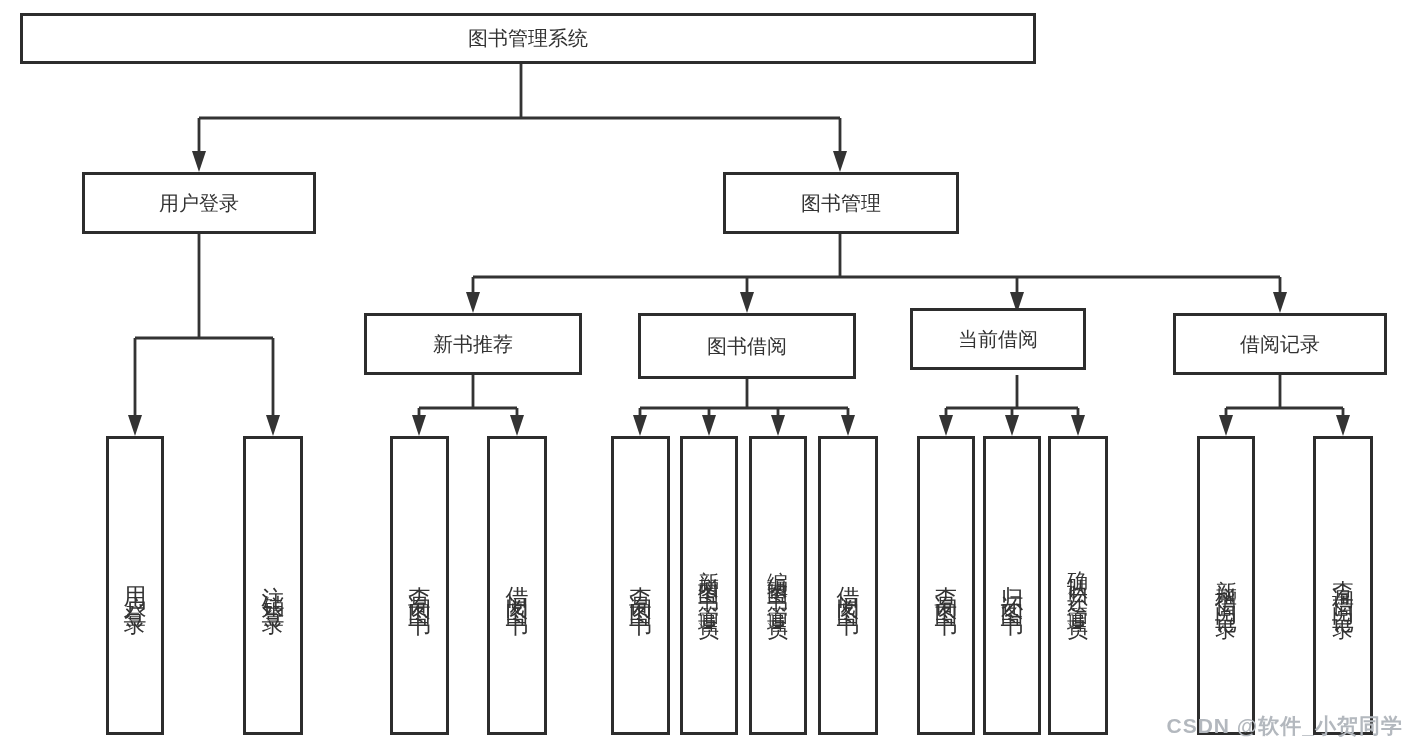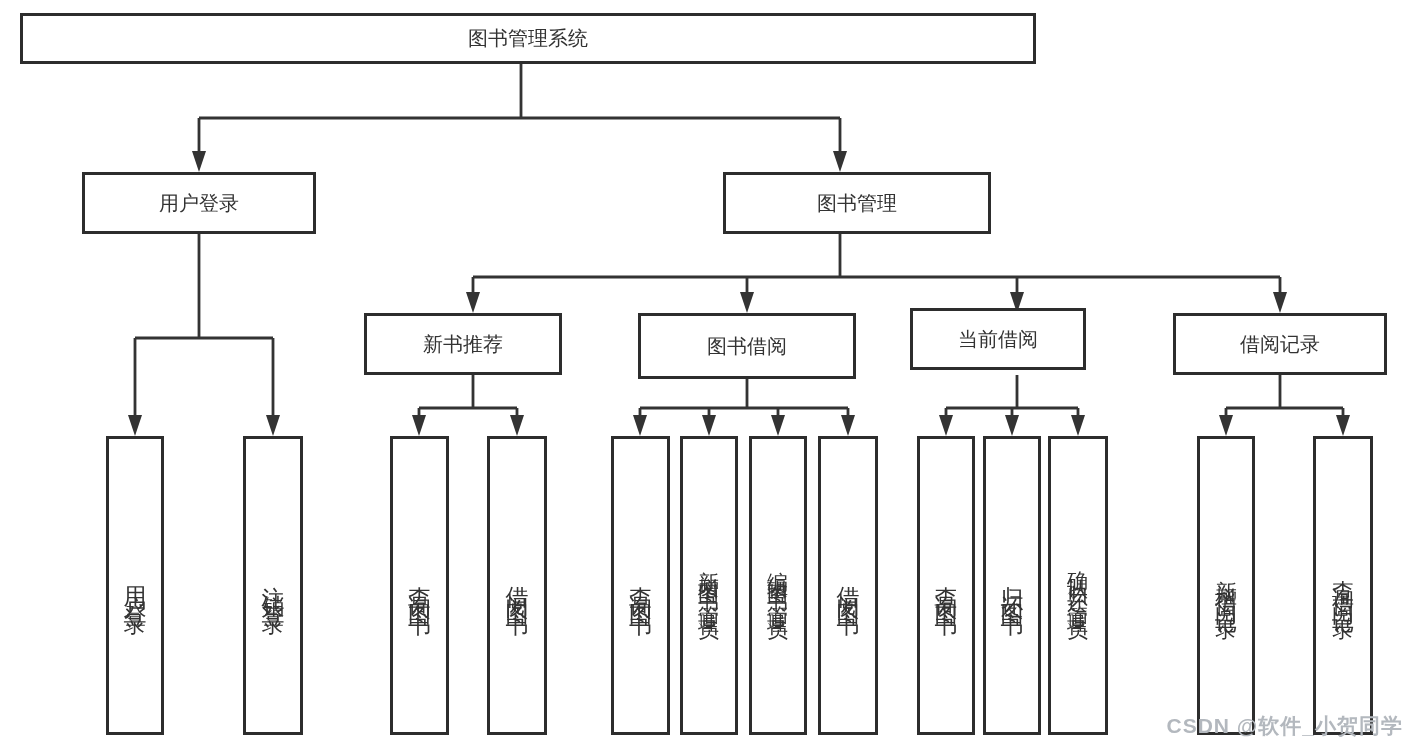--- a/index.html
+++ b/index.html
@@ -94,23 +94,23 @@
       <polygon points="1005,415 1019,415 1012,436"></polygon>
       <polygon points="1071,415 1085,415 1078,436"></polygon>
       <polygon points="1219,415 1233,415 1226,436"></polygon>
       <polygon points="1336,415 1350,415 1343,436"></polygon>
     </g>
   </svg>
 
   <div class="box" style="left:20px;top:13px;width:1016px;height:51px">图书管理系统</div>
 
   <div class="box" style="left:82px;top:172px;width:234px;height:62px">用户登录</div>
-  <div class="box" style="left:723px;top:172px;width:268px;height:62px">图书管理</div>
+  <div class="box" style="left:723px;top:172px;width:236px;height:62px">图书管理</div>
 
-  <div class="box" style="left:364px;top:313px;width:198px;height:62px">新书推荐</div>
+  <div class="box" style="left:364px;top:313px;width:218px;height:62px">新书推荐</div>
   <div class="box" style="left:638px;top:313px;width:218px;height:66px">图书借阅</div>
   <div class="box" style="left:910px;top:308px;width:176px;height:62px">当前借阅</div>
   <div class="box" style="left:1173px;top:313px;width:214px;height:62px">借阅记录</div>
 
   <div class="box vbox" style="left:106px;top:436px;width:58px;height:299px">用户登录</div>
   <div class="box vbox" style="left:243px;top:436px;width:60px;height:299px">注销登录</div>
 
   <div class="box vbox" style="left:390px;top:436px;width:59px;height:299px">查询图书</div>
   <div class="box vbox" style="left:487px;top:436px;width:60px;height:299px">借阅图书</div>
 

